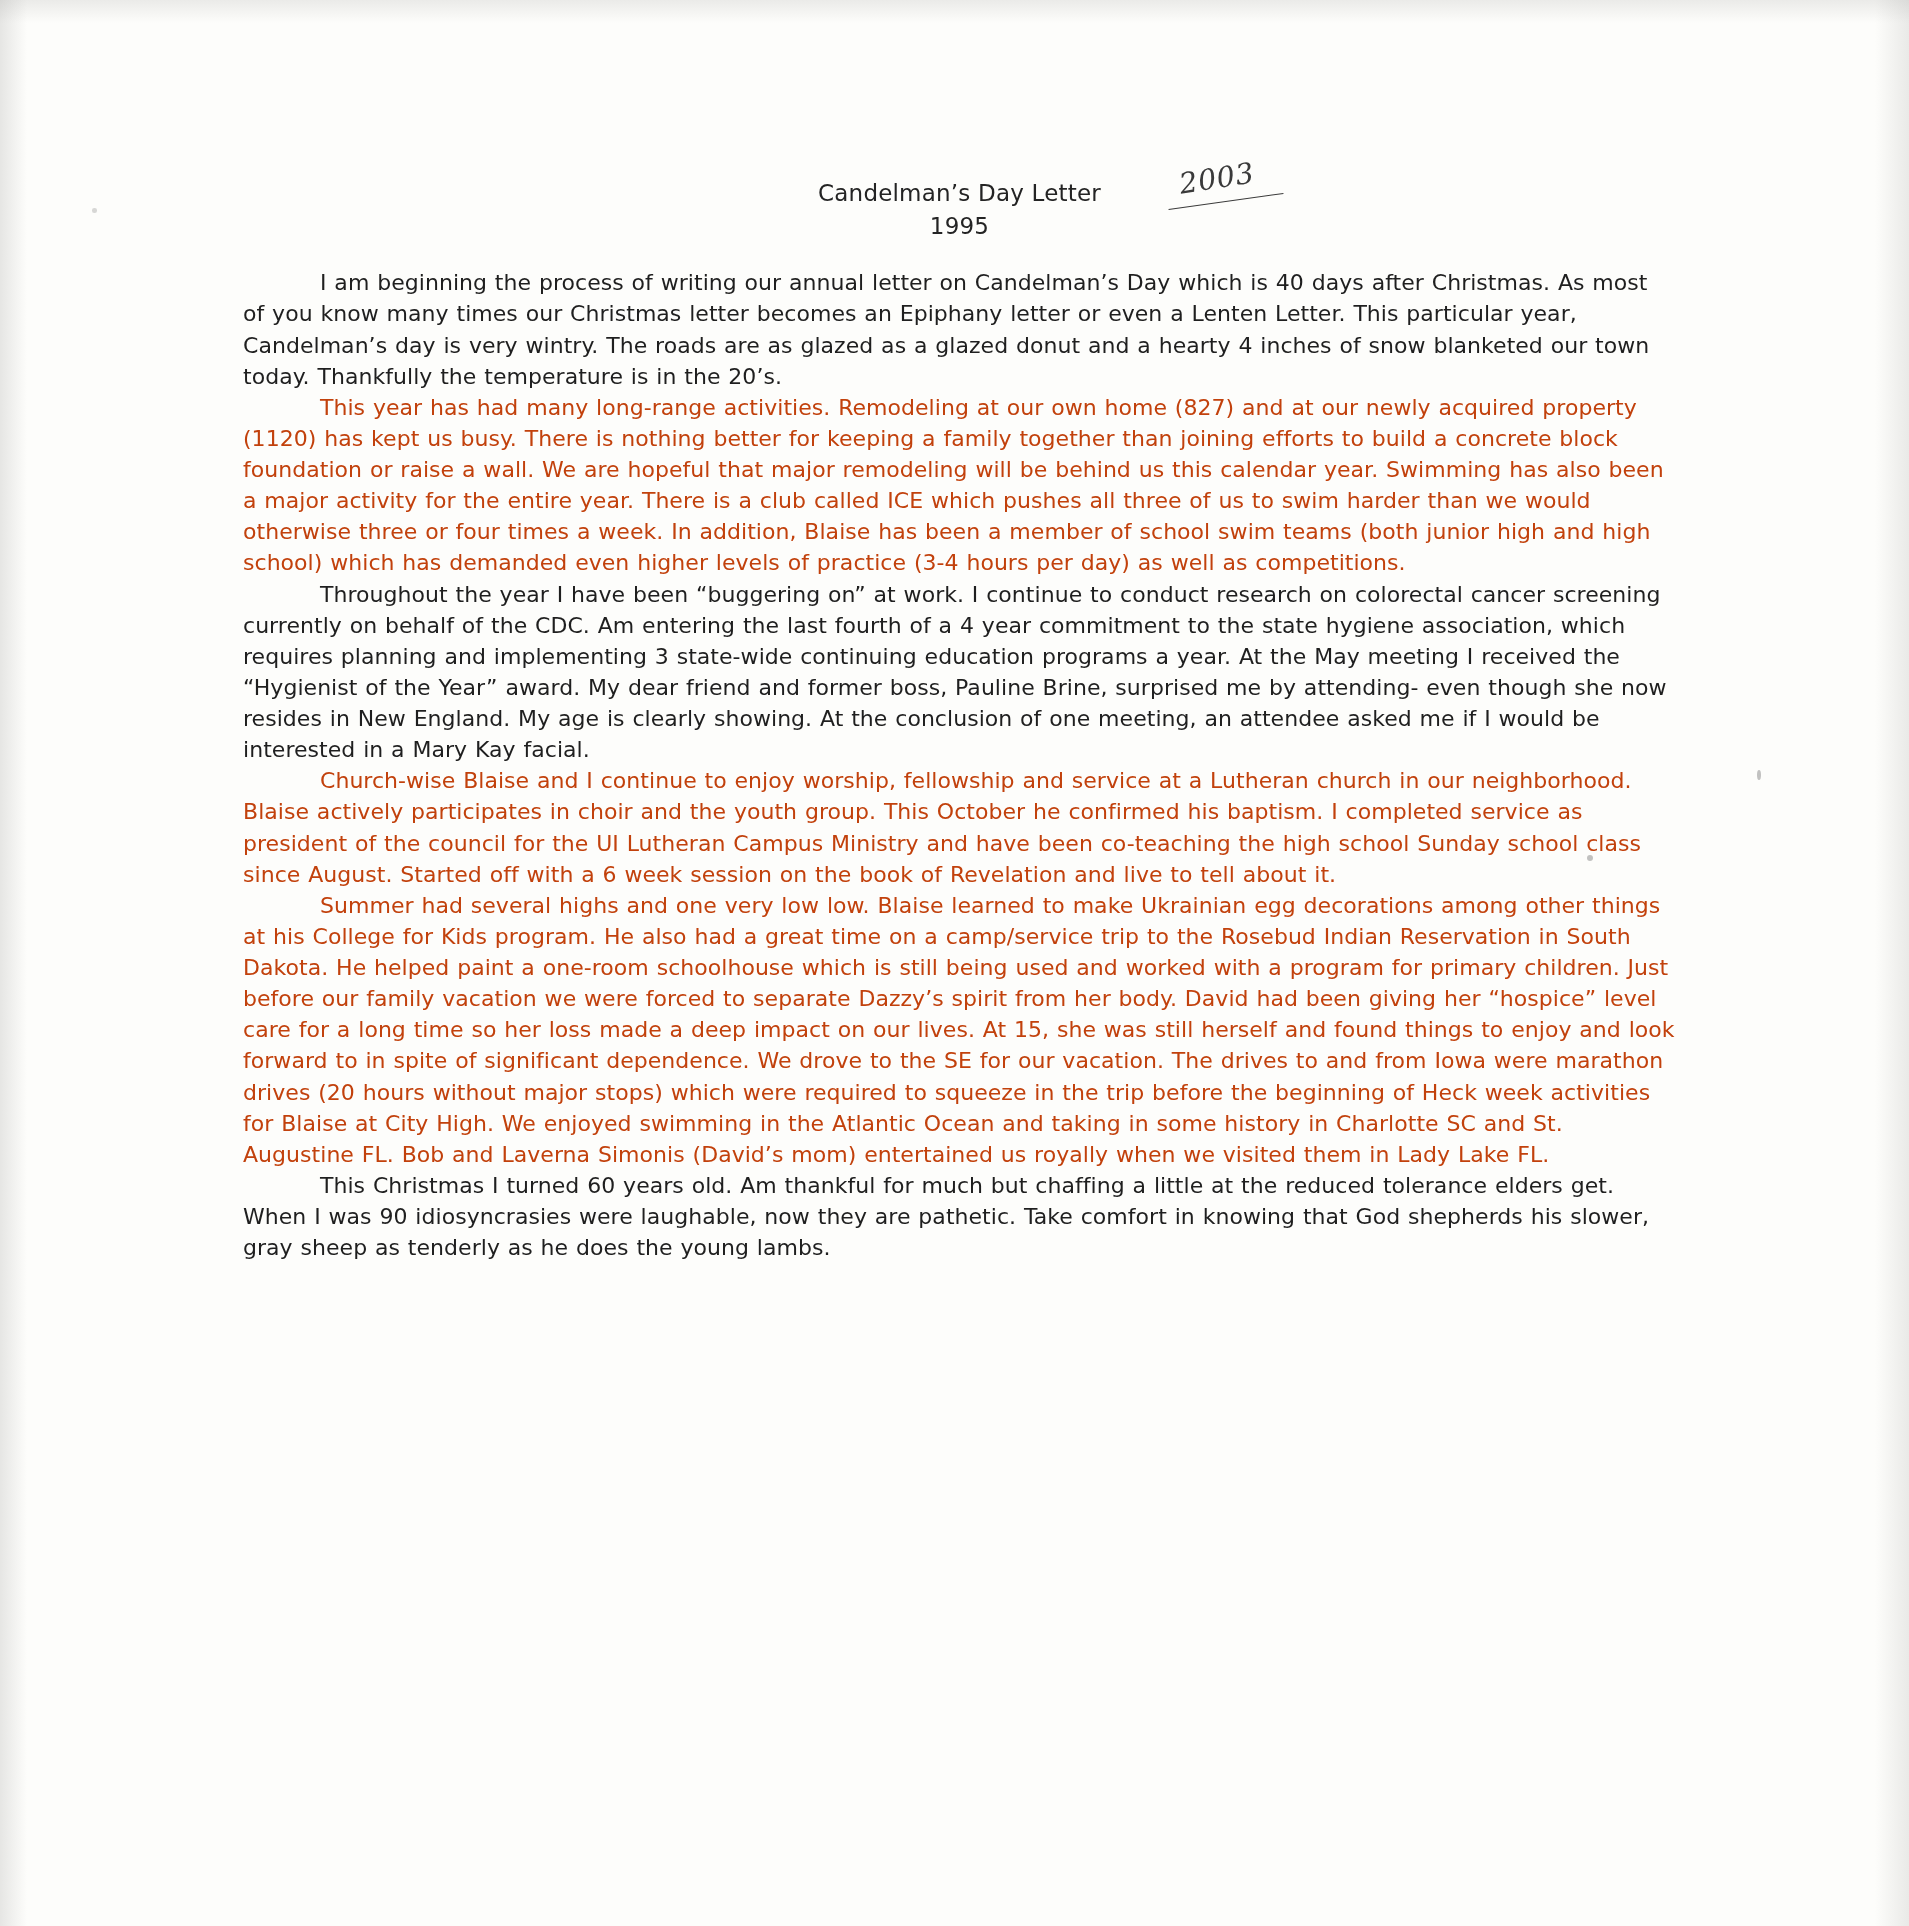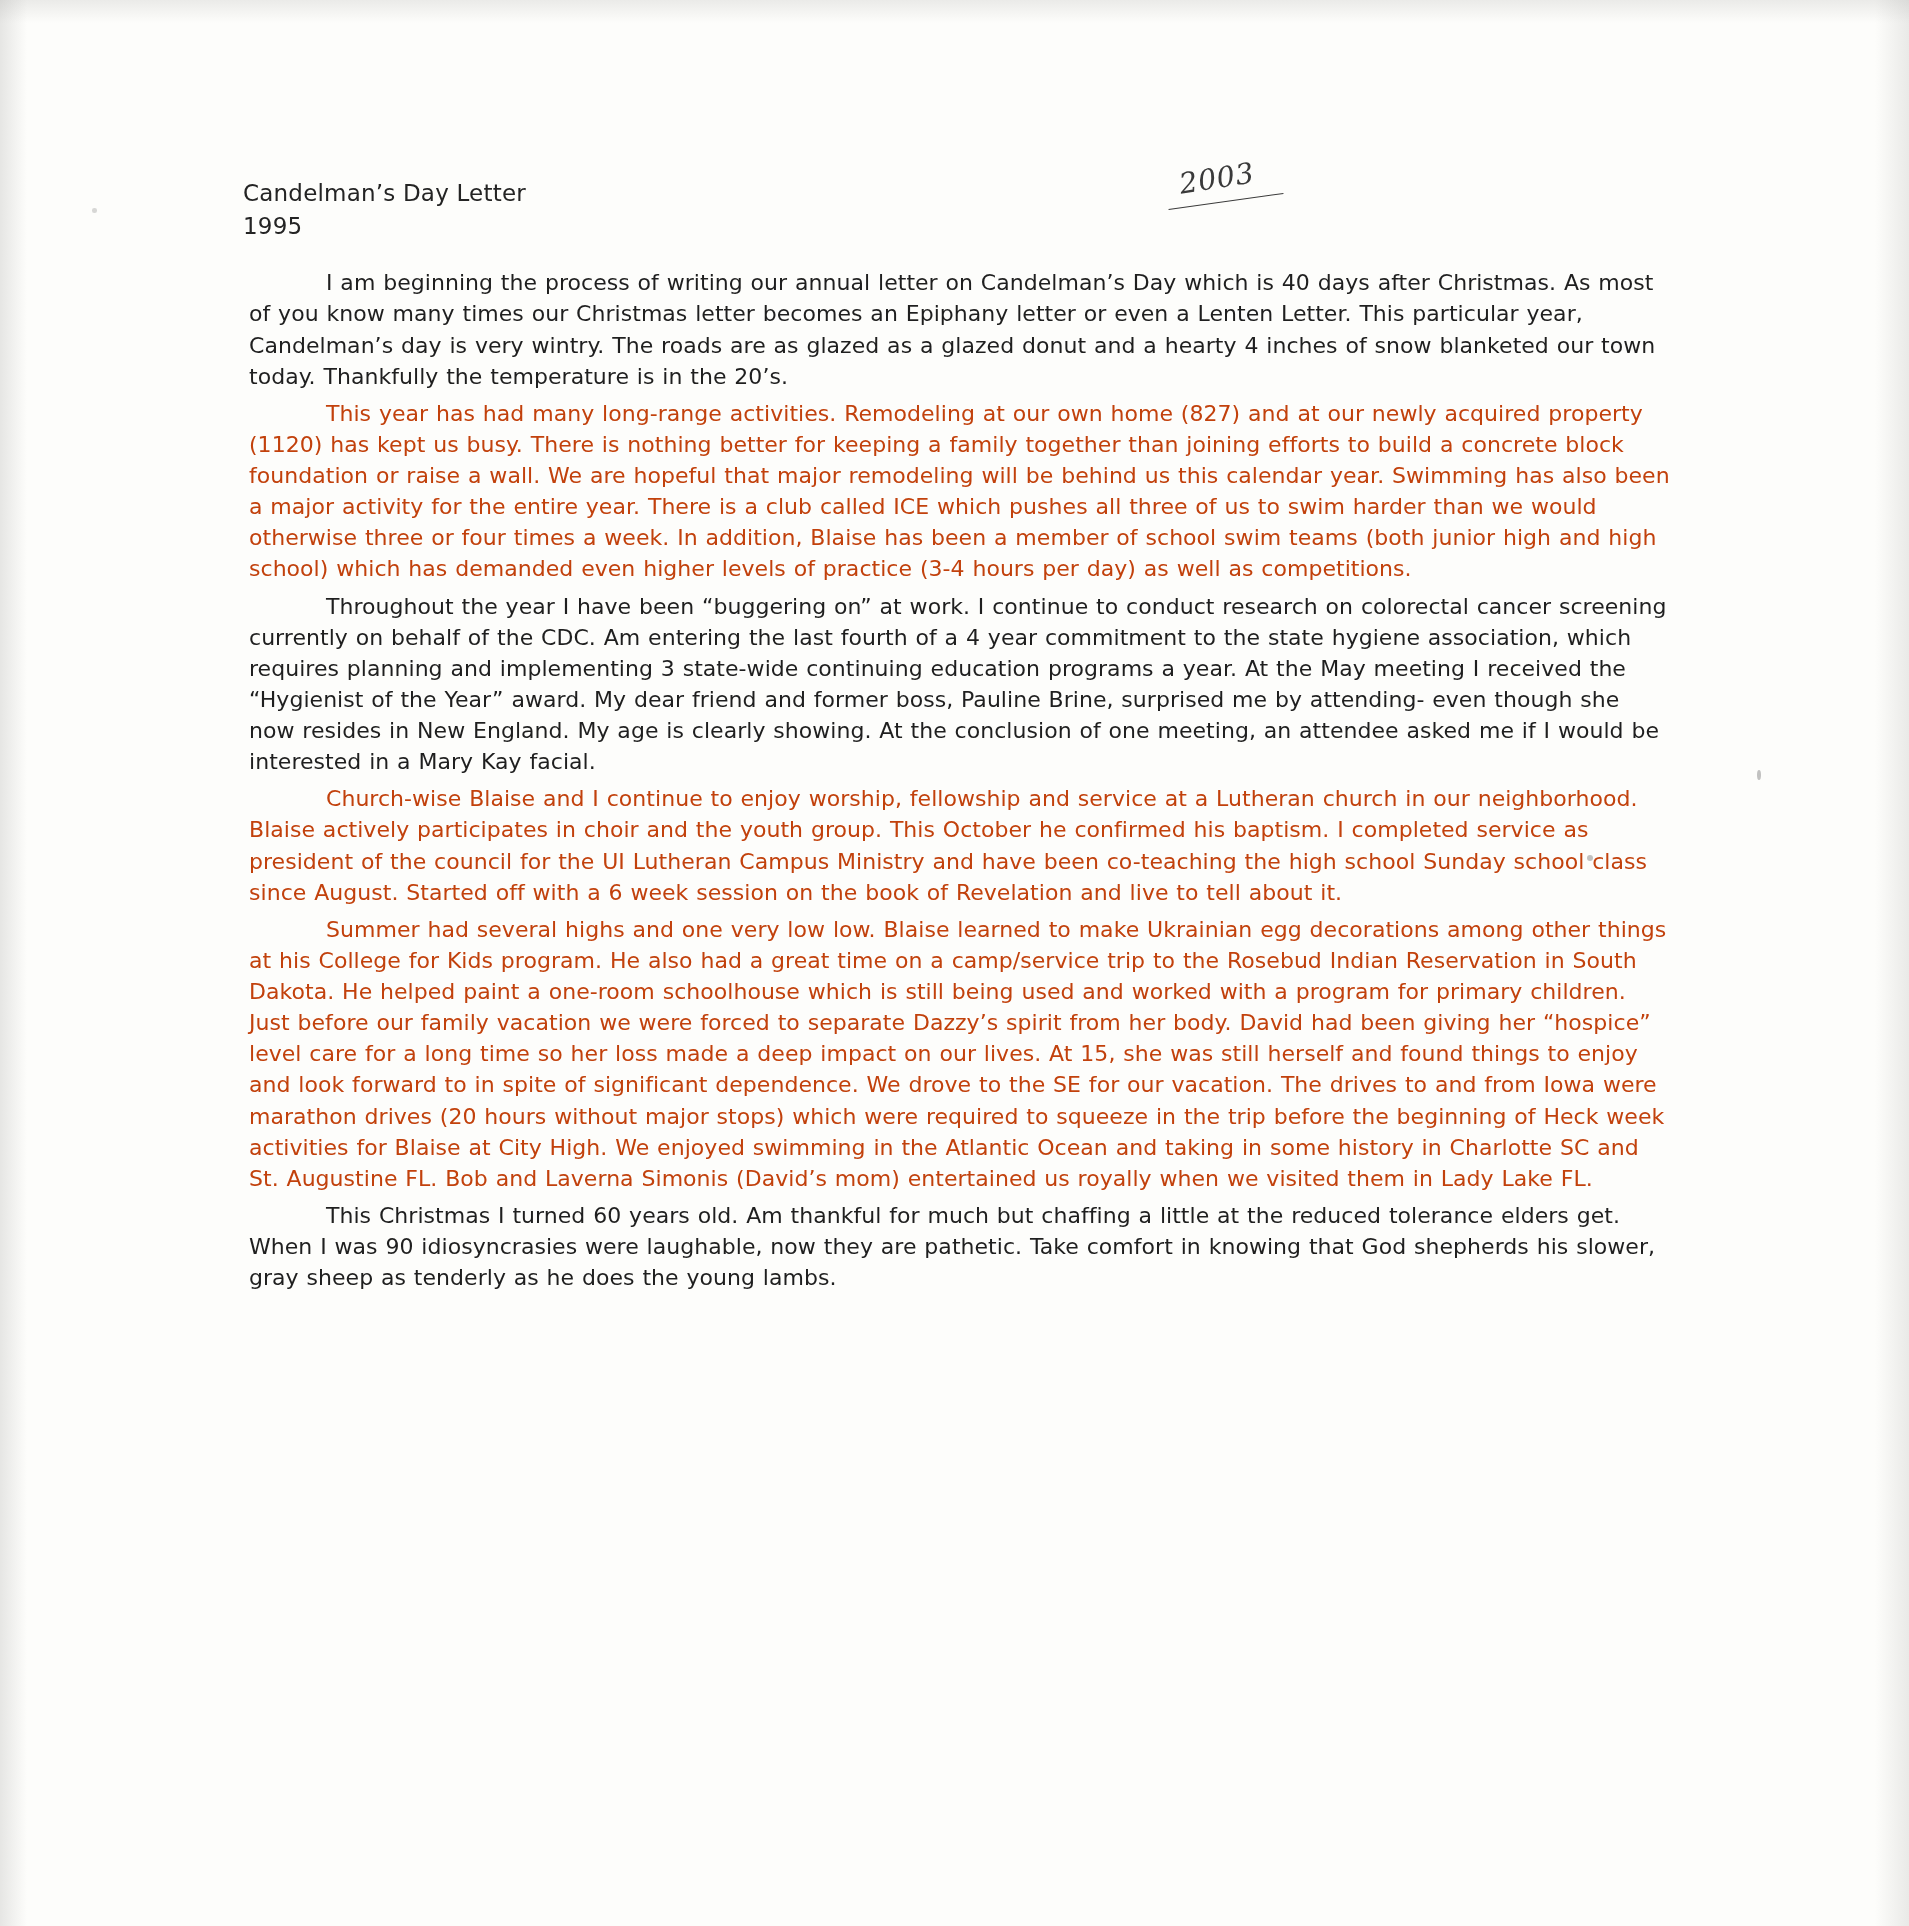--- a/index.html
+++ b/index.html
@@ -41,20 +41,21 @@
   }
 
   .letter {
     position: absolute;
     left: 243px;
     top: 177px;
     width: 1433px;
   }
 
   .title-block {
+    text-align: center;
     position: relative;
     margin-bottom: 25px;
   }
   .title-line {
     font-size: 23px;
     color: #242424;
     letter-spacing: 0.2px;
     line-height: 1.42;
     display: block;
   }
@@ -76,21 +77,21 @@
     width: 116px;
     height: 0;
     border-bottom: 1.5px solid #3a3a3a;
     transform: rotate(-8deg);
   }
 
   p.para {
     font-size: 22px;
     line-height: 1.415;
     color: #1f1f1f;
-    margin: 6px;
+    margin: 0;
     text-indent: 77px;
     letter-spacing: 0.04px;
     word-spacing: 0.8px;
   }
 
   
   p.faint {
     color: #c2410c;
   }
 

